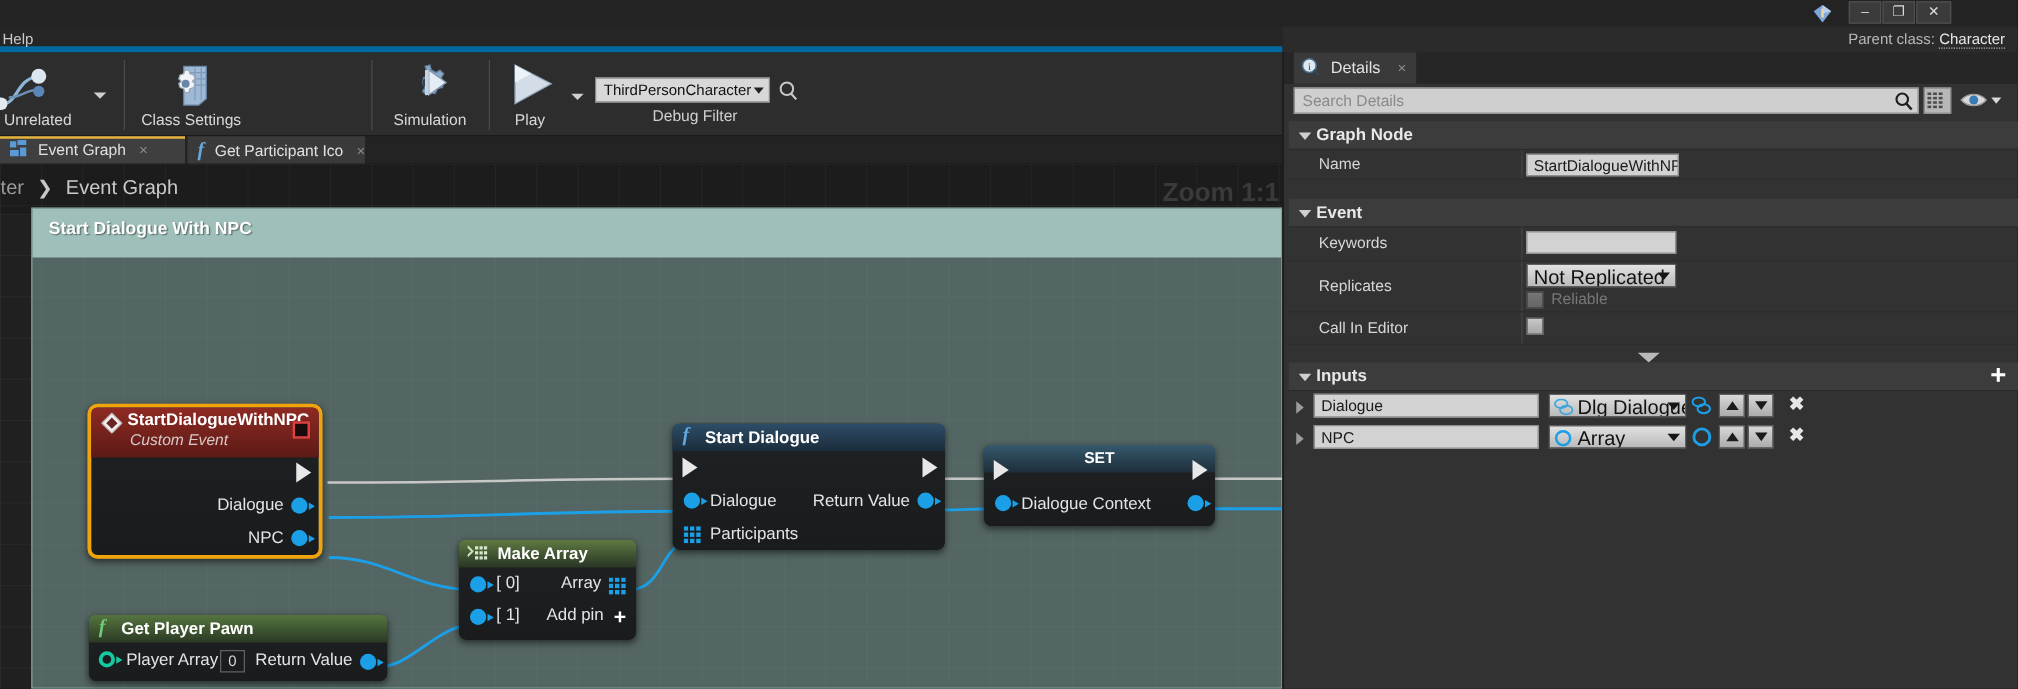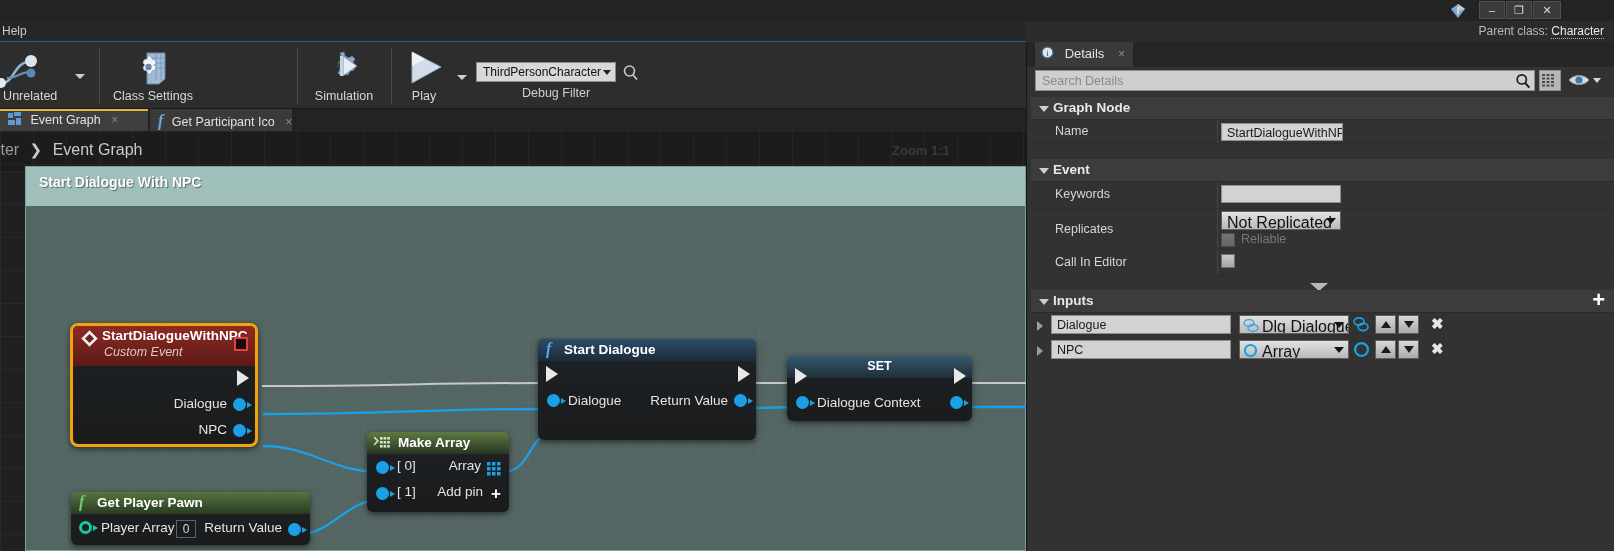--- a/index.html
+++ b/index.html
@@ -12,21 +12,21 @@
   .tb-diamond { position:absolute; left:1450px; top:3px; width:16px; height:16px; }
   .wbtn { position:absolute; top:1px; width:26px; height:18px; background:#3b3b3b;
     border:1px solid #4f4f4f; color:#dcdcdc; font-size:11px; line-height:16px;
     text-align:center; }
   .wbtn.min { left:1479px; }
   .wbtn.max { left:1506px; }
   .wbtn.close { left:1533px; width:28px; }
 
   
   .menubar { position:absolute; left:0; top:21px; width:1026px; height:21px;
-    background:#262626; border-bottom:1px solid #0369a1; }
+    background:#262626; border-bottom:5px solid #0369a1; }
   .menu-item { position:absolute; left:2px; top:3px; color:#c9c9c9; font-size:12px; }
 
   .parentclass { position:absolute; left:1026px; top:21px; width:588px; height:21px;
     background:#2b2b2b; color:#b8b8b8; font-size:12px; text-align:right;
     padding:3px 10px 0 0; }
   .parentclass .pc-val { color:#e8e8e8; border-bottom:1px dotted #b0b0b0; }
 
   
   .toolbar { position:absolute; left:0; top:42px; width:1026px; height:67px;
     background:#2d2d2d; border-bottom:1px solid #1a1a1a; }
@@ -62,21 +62,21 @@
   .breadcrumb { position:absolute; left:0; top:0; width:1026px; height:40px;
     background:#1c1c1c;
     background-image:
       linear-gradient(to right, rgba(255,255,255,.035) 1px, transparent 1px),
       linear-gradient(to bottom, rgba(255,255,255,.035) 1px, transparent 1px);
     background-size:33px 33px; }
   .bc-text { position:absolute; left:-60px; top:10px; color:#9a9a9a; font-size:16px;
     white-space:nowrap; }
   .bc-text .sep { color:#c8c8c8; margin:0 6px; font-size:15px; }
   .bc-text .cur { color:#cacaca; }
-  .zoomlbl { position:absolute; left:892px; top:12px; color:#3a3a3a; font-size:13px;
+  .zoomlbl { position:absolute; left:930px; top:12px; color:#3a3a3a; font-size:21px;
     font-weight:bold; white-space:nowrap; }
 
   .canvas { position:absolute; left:0; top:40px; width:1026px; height:380px;
     background:#202020;
     background-image:
       linear-gradient(to right, rgba(255,255,255,.035) 1px, transparent 1px),
       linear-gradient(to bottom, rgba(255,255,255,.035) 1px, transparent 1px);
     background-size:33px 33px; }
 
   
@@ -386,20 +386,36 @@
         <div class="pin-row" style="height:28px;">
           <span class="exec-pin" style="left:8px;top:5px;"></span>
           <span class="exec-pin" style="right:6px;top:5px;"></span>
         </div>
         <div class="pin-row">
           <span class="dot" style="left:9px;top:5px;"></span>
           <span class="pin-lbl" style="left:30px;">Dialogue</span>
           <span class="pin-lbl" style="right:28px;">Return Value</span>
           <span class="dot" style="right:9px;top:5px;"></span>
         </div>
+        <div class="pin-row">
+          <svg class="gridico" style="left:9px;top:6px;" viewBox="0 0 14 14">
+            <g fill="#1ba0e8">
+                <rect x="0" y="0" width="3.5" height="3.5"></rect>
+                <rect x="5" y="0" width="3.5" height="3.5"></rect>
+                <rect x="10" y="0" width="3.5" height="3.5"></rect>
+            <rect x="0" y="5" width="3.5" height="3.5"></rect>
+                <rect x="5" y="5" width="3.5" height="3.5"></rect>
+                <rect x="10" y="5" width="3.5" height="3.5"></rect>
+            <rect x="0" y="10" width="3.5" height="3.5"></rect>
+                <rect x="5" y="10" width="3.5" height="3.5"></rect>
+                <rect x="10" y="10" width="3.5" height="3.5"></rect>
+              </g>
+          </svg>
+          <span class="pin-lbl" style="left:30px;">Participants</span>
+        </div>
       </div>
     </div>
 
     <div class="node" id="node-set">
       <div class="node-hdr">
         <span style="position:absolute;left:0;top:3px;width:100%;text-align:center;font-size:12.5px;">SET</span>
       </div>
       <div class="node-body">
         <div class="pin-row" style="height:13px;">
           <span class="exec-pin" style="left:8px;top:-10px;"></span>

